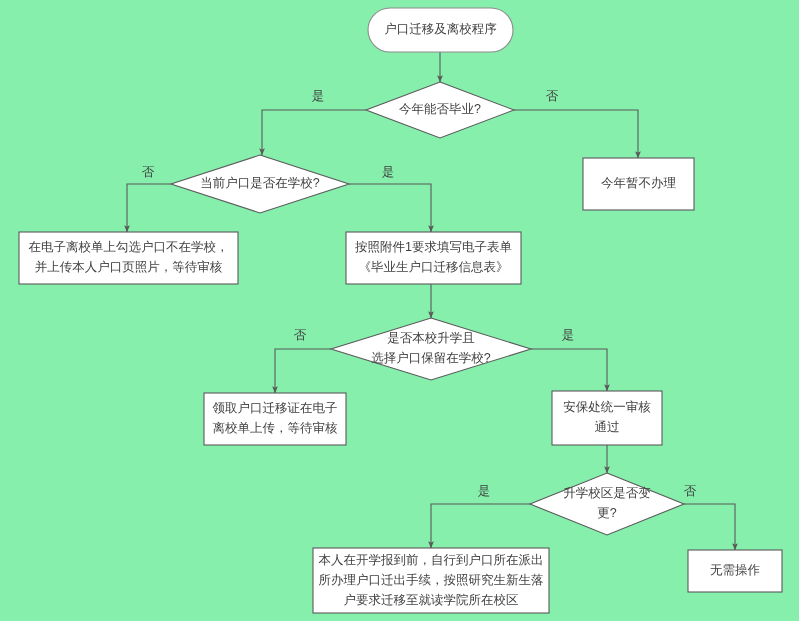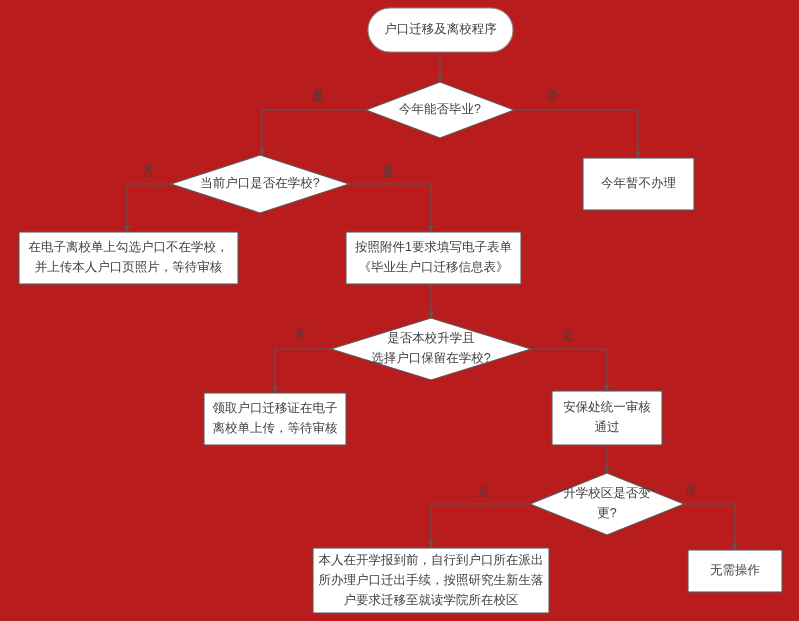--- a/index.html
+++ b/index.html
@@ -10,21 +10,21 @@
   body {
     width: 799px;
     height: 621px;
     font-family: "Liberation Sans", "DejaVu Sans", sans-serif;
     overflow: hidden;
   }
   #flow-root {
     position: relative;
     width: 799px;
     height: 621px;
-    background: #b91c1c;
+    background: #86efac;
   }
   svg#flow-svg {
     position: absolute;
     top: 0;
     left: 0;
     width: 799px;
     height: 621px;
     display: block;
   }
   .node-shape {

